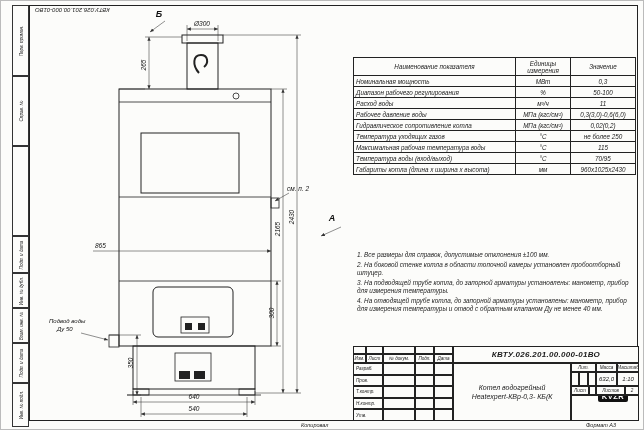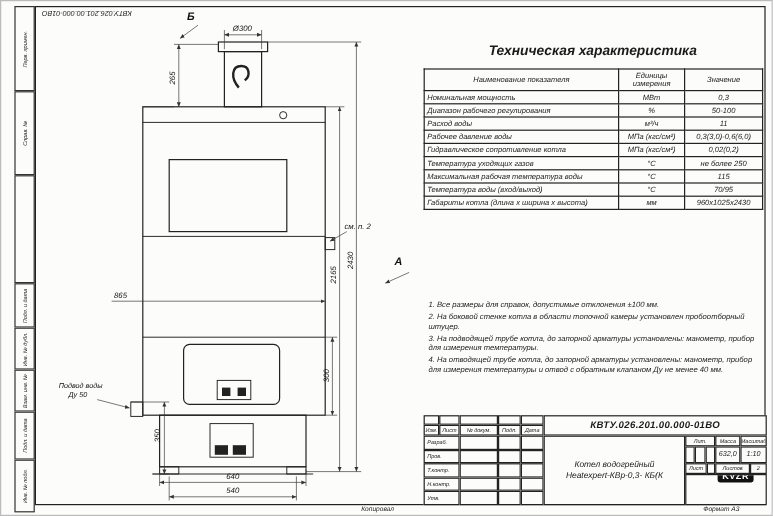--- a/index.html
+++ b/index.html
@@ -151,21 +151,20 @@
     <text x="165" y="394" text-anchor="middle">640</text>
     <text x="165" y="406" text-anchor="middle">540</text>
 
     <text class="big" x="130" y="12" text-anchor="middle">Б</text>
     <text class="big" x="303" y="216" text-anchor="middle">А</text>
     <text x="258" y="186">см. п. 2</text>
     <text x="20" y="318" style="font-size:6px">Подвод воды</text>
     <text x="28" y="326" style="font-size:6px">Ду 50</text>
   </svg>
 
-  <div class="spec-title">Техническая характеристика</div>
   <table class="spec">
     <colgroup>
         <col style="width:162px">
         <col style="width:55px">
         <col style="width:65px">
       </colgroup>
     <tbody>
         <tr>
       <th>Наименование показателя</th>
       <th>Единицы измерения</th>

